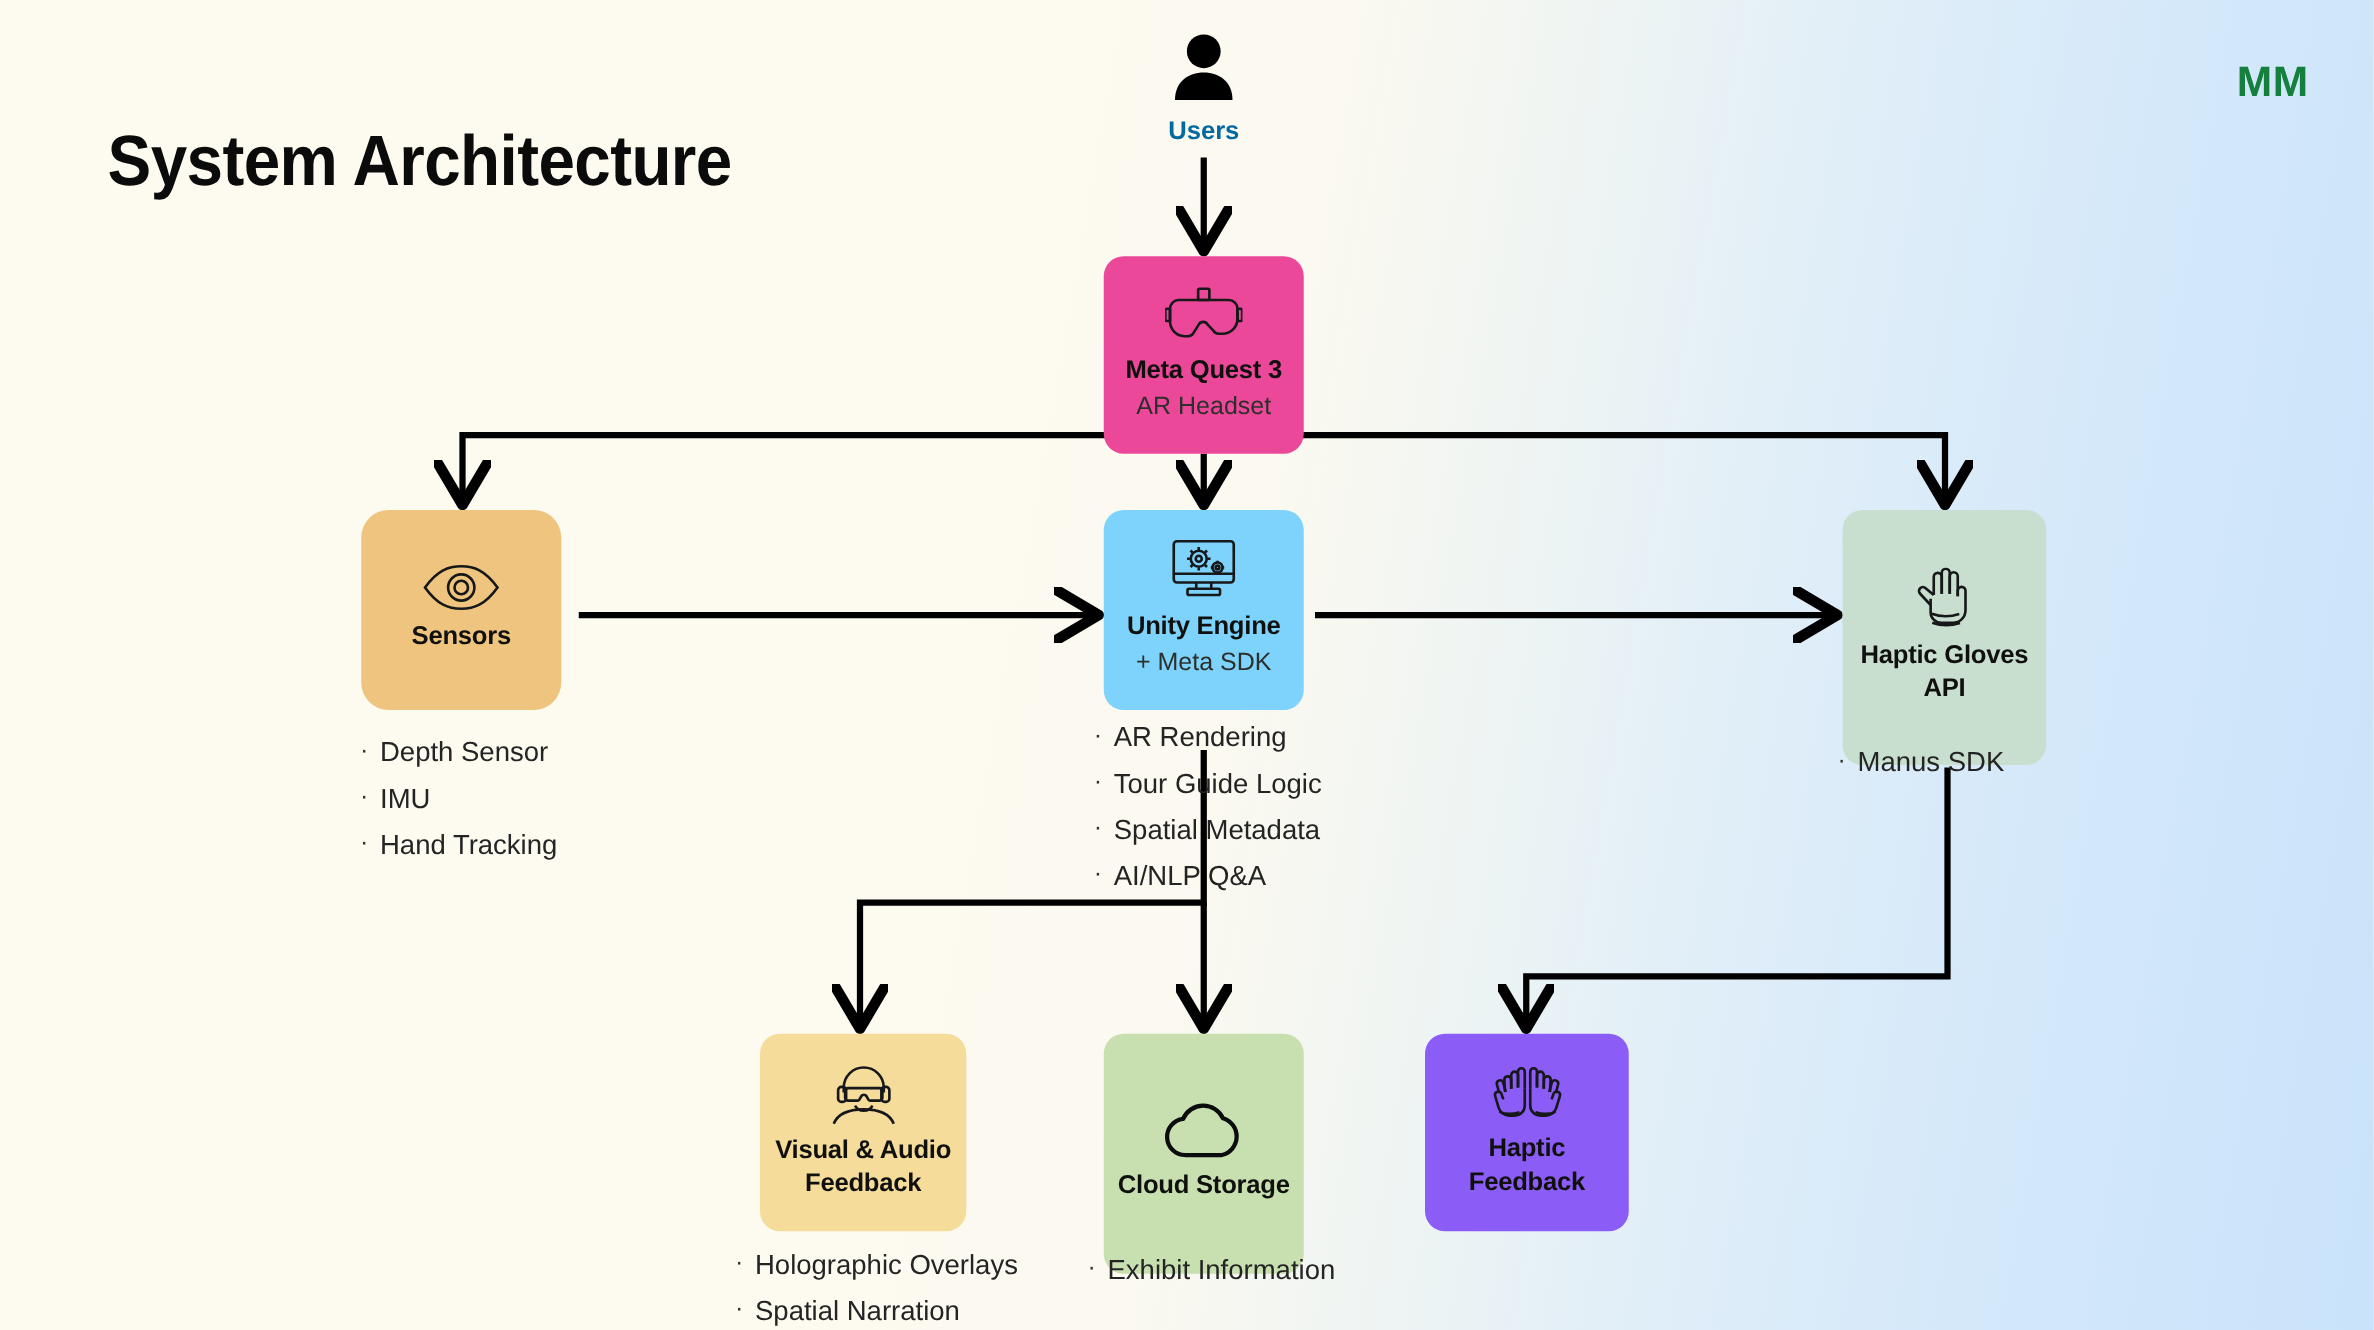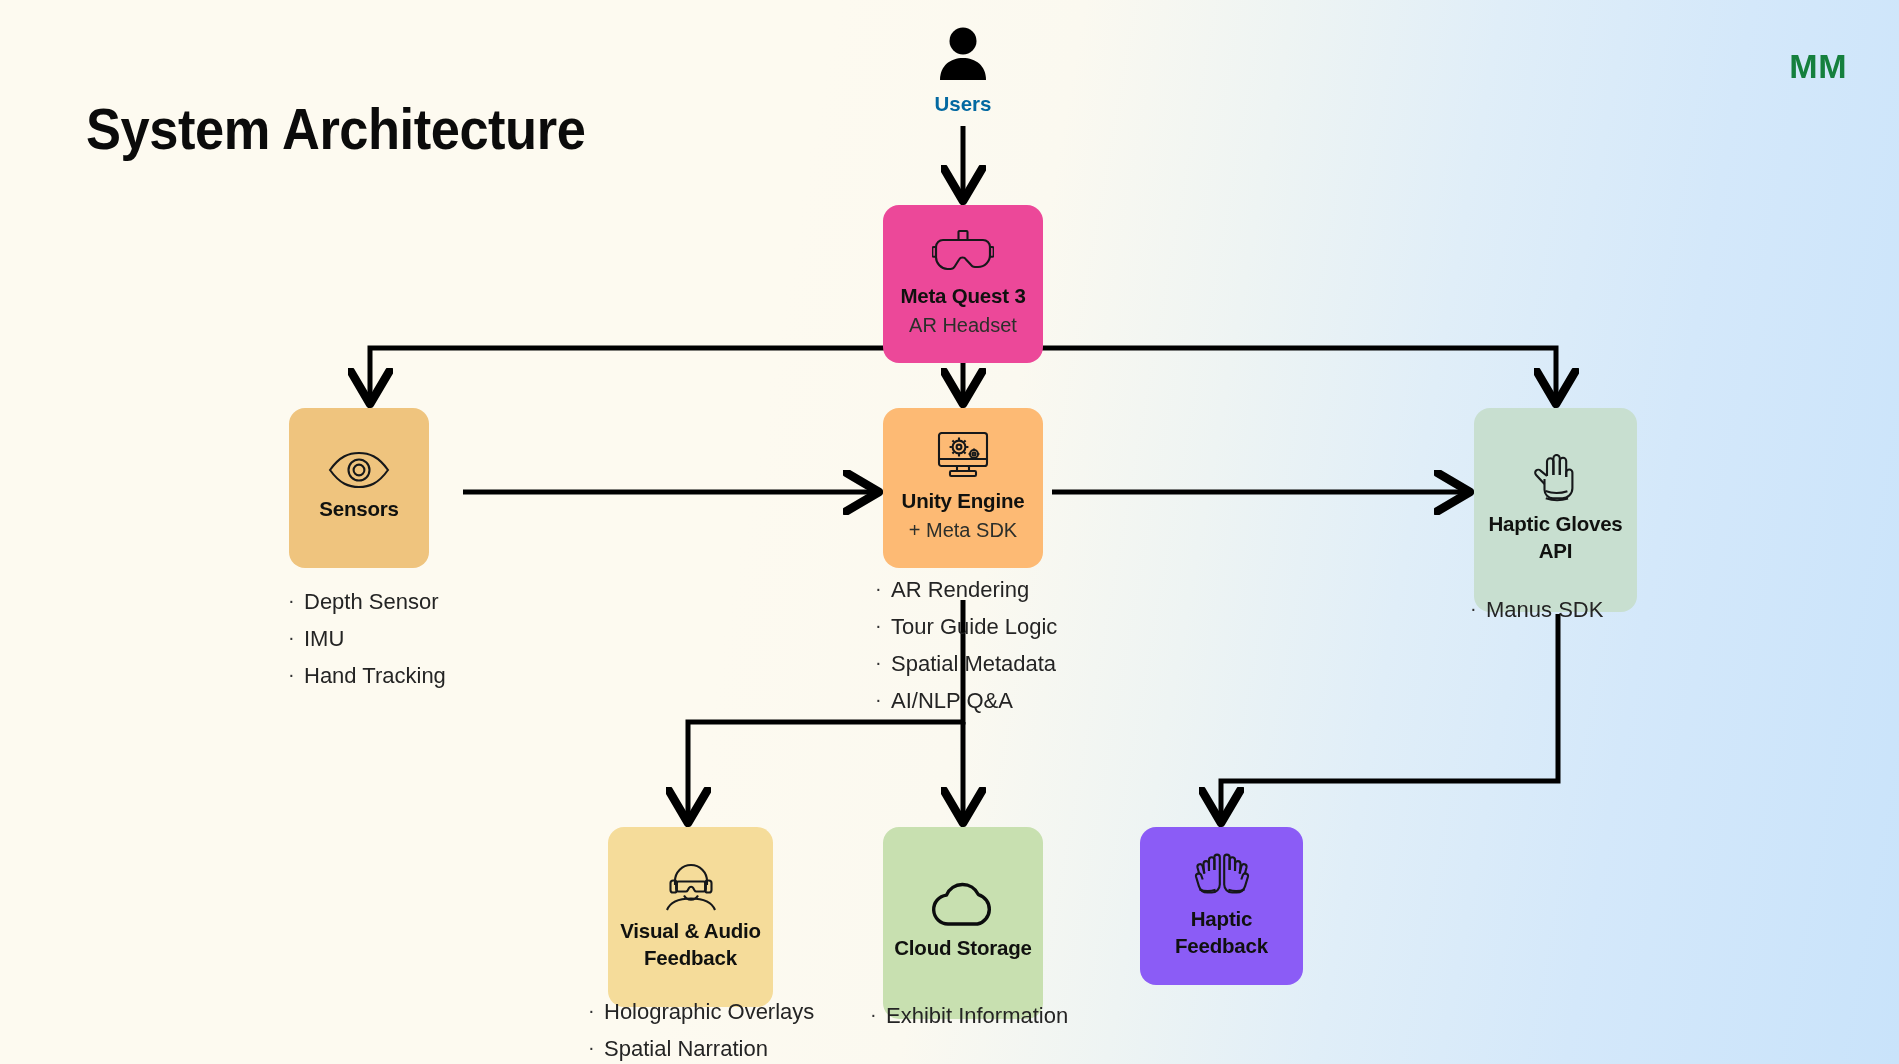--- a/index.html
+++ b/index.html
@@ -179,32 +179,32 @@
         <rect x="26.5" y="3" width="9" height="9" rx="1"></rect>
         <path d="M11,12 H51 a7,7 0 0 1 7,7 v8 a12,12 0 0 1 -12,12 h-3 a5,5 0 0 1 -4.3,-2.5 L34,31.5 a4,4 0 0 0 -6.9,0 l-4.4,7 A5,5 0 0 1 18.4,41 h-3 A12,12 0 0 1 4,29 v-10 a7,7 0 0 1 7,-7 Z"></path>
         <path d="M4,19 H1.7 a1.4,1.4 0 0 0 -1.4,1.4 v7 a1.4,1.4 0 0 0 1.4,1.4 H4 Z"></path>
         <path d="M58,19 h2.3 a1.4,1.4 0 0 1 1.4,1.4 v7 a1.4,1.4 0 0 1 -1.4,1.4 H58 Z"></path>
       </svg>
     </span>
     <div class="n-title">Meta Quest 3</div>
     <div class="n-sub">AR Headset</div>
   </div>
 
-  <div class="node" id="node-sensors" style="left:289px; top:408px; width:140px; height:160px; background:#EFC47E;">
+  <div class="node" id="node-sensors" style="left:289px; top:408px; width:160px; height:160px; background:#EFC47E;border-radius:22px;">
     <span class="icon">
       <svg width="62" height="38" viewBox="0 0 62 38" fill="none" stroke="#16181a" stroke-width="2.1" xmlns="http://www.w3.org/2000/svg">
         <path d="M2,19 C12,5 21,2 31,2 C41,2 50,5 60,19 C50,33 41,36 31,36 C21,36 12,33 2,19 Z"></path>
         <circle cx="31" cy="19" r="10.5"></circle>
         <circle cx="31" cy="19" r="5.4"></circle>
       </svg>
     </span>
     <div class="n-title">Sensors</div>
   </div>
 
-  <div class="node" id="node-unity-engine" style="left:883px; top:408px; width:160px; height:160px; background:#fdba74;">
+  <div class="node" id="node-unity-engine" style="left:883px; top:408px; width:160px; height:160px; background:#7dd3fc;">
     <span class="icon">
       <svg width="58" height="50" viewBox="0 0 58 50" fill="none" stroke="#16181a" stroke-width="2.1" stroke-linejoin="round" xmlns="http://www.w3.org/2000/svg">
         <rect x="5" y="2" width="48" height="33" rx="2.6"></rect>
         <path d="M5,28 H53"></path>
         <path d="M23,35 v5 M35,35 v5"></path>
         <rect x="16" y="40" width="26" height="5" rx="1.2"></rect>
         <circle cx="25" cy="16" r="6.4"></circle>
         <circle cx="25" cy="16" r="2.4"></circle>
         <path d="M25,6.6 v2.3 M25,23.1 v2.3 M15.6,16 h2.3 M32.1,16 h2.3
                  M18.4,9.4 l1.6,1.6 M30,21 l1.6,1.6 M31.6,9.4 l-1.6,1.6 M20,21 l-1.6,1.6"></path>
@@ -227,21 +227,21 @@
                  a8.5,8.5 0 0 1 -8.5,-8.5 V25"></path>
         <path d="M14,22 L7.5,16.6 a3.1,3.1 0 0 0 -4.4,4.4 L11.5,30"></path>
         <path d="M12.4,37 C19,39.4 27,39.6 34.4,37.2"></path>
         <path d="M12.8,44.2 C19.6,46.6 27.6,46.8 35,44.4"></path>
       </svg>
     </span>
     <div class="n-title">Haptic Gloves</div>
     <div class="n-title">API</div>
   </div>
 
-  <div class="node" id="node-visual-audio-feedback" style="left:608px; top:827px; width:165px; height:180px; background:#F5DC9A;">
+  <div class="node" id="node-visual-audio-feedback" style="left:608px; top:827px; width:165px; height:158px; background:#F5DC9A;">
     <span class="icon">
       <svg width="58" height="50" viewBox="0 0 58 50" fill="none" stroke="#16181a" stroke-width="2.1" stroke-linejoin="round" xmlns="http://www.w3.org/2000/svg">
         <path d="M13,24 v-4 a16,16 0 0 1 32,0 v4"></path>
         <rect x="8.5" y="19.5" width="6.4" height="12" rx="2.6"></rect>
         <rect x="43.1" y="19.5" width="6.4" height="12" rx="2.6"></rect>
         <path d="M16.5,20.5 H41.5 a2.4,2.4 0 0 1 2.4,2.4 v5.2 a2.4,2.4 0 0 1 -2.4,2.4
                  h-7.2 a2,2 0 0 1 -1.7,-1 L31.2,27 a2.4,2.4 0 0 0 -4.2,0 l-1.4,2.5
                  a2,2 0 0 1 -1.7,1 H16.5 A2.4,2.4 0 0 1 14.1,28.1 v-5.2 A2.4,2.4 0 0 1 16.5,20.5 Z"></path>
         <path d="M22,34.5 a8,8 0 0 0 14,0"></path>
         <path d="M5,49 C8,41.5 15.5,37.5 29,37.5 C42.5,37.5 50,41.5 53,49"></path>

